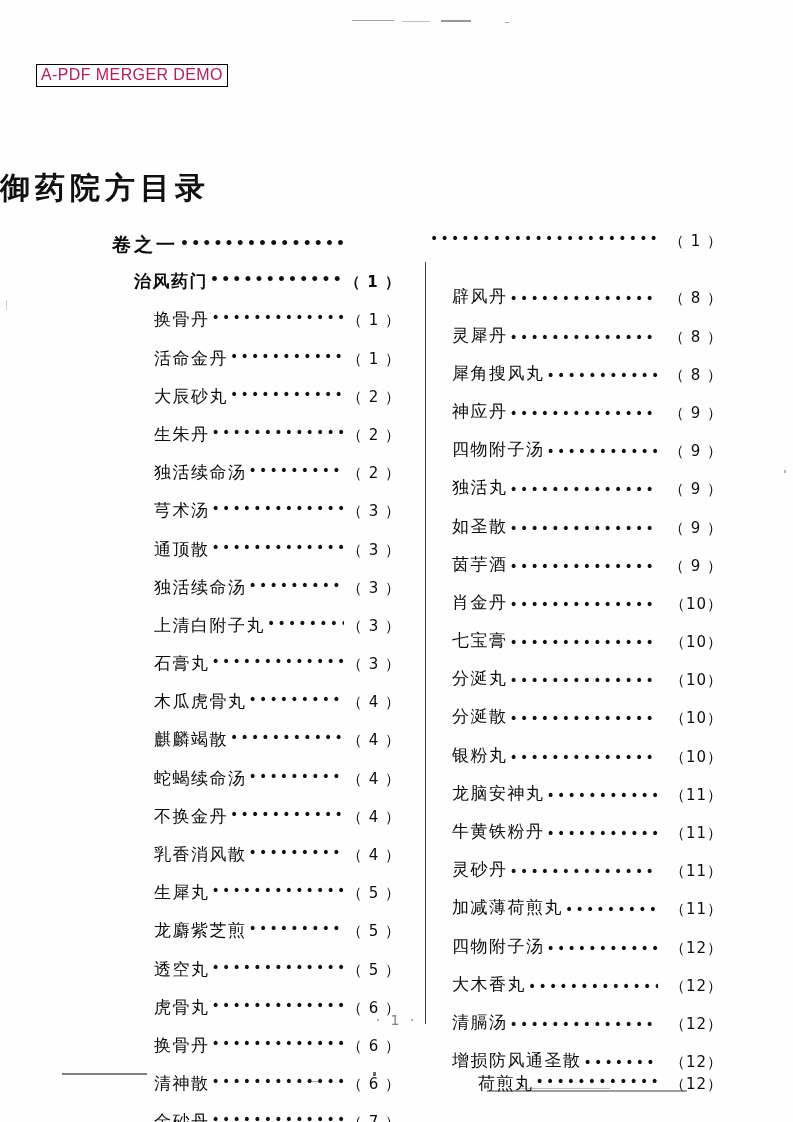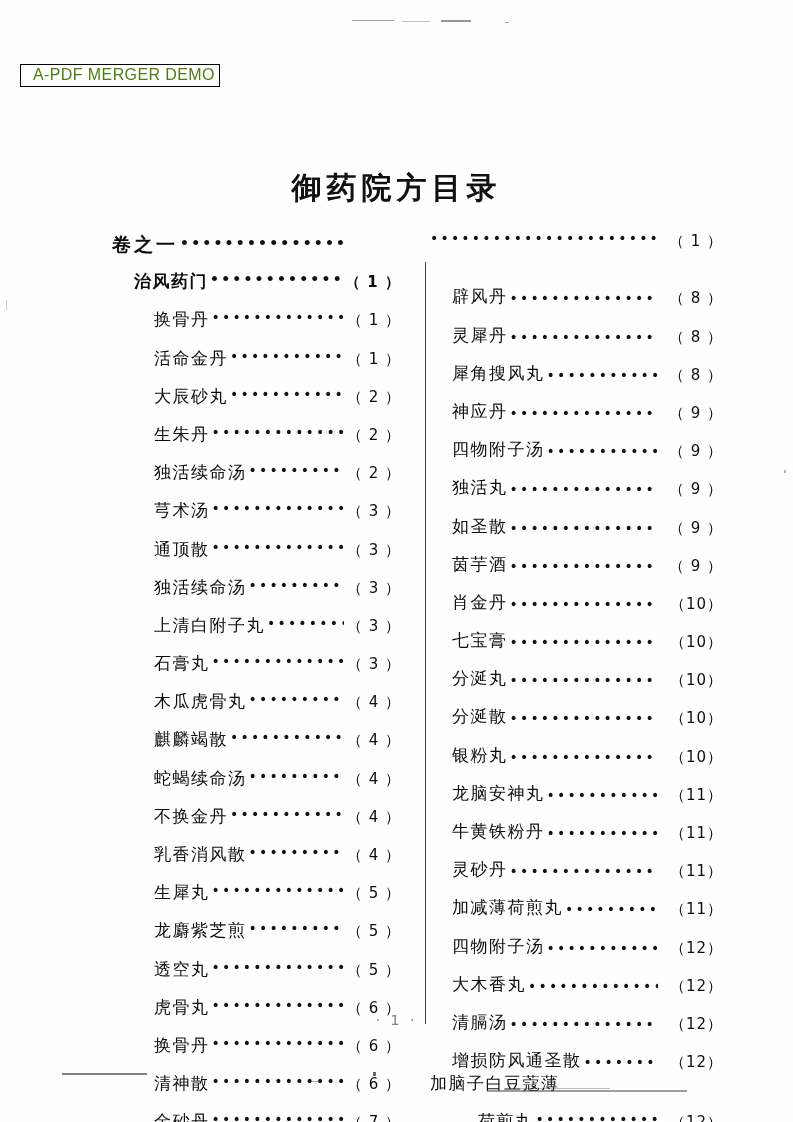--- a/index.html
+++ b/index.html
@@ -37,41 +37,41 @@
   .noise-bot-b { left: 307px; top: 1081px;width: 14px; height: 1px; opacity:.4;}
   .noise-bot-c { left: 373px; top: 1072px;width: 3px;  height: 4px; opacity:.7;}
   .noise-bot-d { left: 487px; top: 1090px;width: 200px;height: 2px; opacity:.45;}
   .noise-bot-e { left: 520px; top: 1088px;width: 90px; height: 1px; opacity:.3;}
   .noise-left-a{ left: 6px;   top: 300px; width: 1px;  height: 10px;opacity:.25;}
   .noise-right-a{left: 784px; top: 470px; width: 2px;  height: 3px; opacity:.35;}
 
   
   .watermark {
     position: absolute;
-    left: 20px;
+    left: 36px;
     top: 64px;
-    padding: 2px 4px 3px 12px;
+    padding: 2px 4px 3px 4px;
     border: 1.5px solid #000;
     font-family: "Liberation Sans", sans-serif;
     font-size: 16px;
     font-weight: 500;
     letter-spacing: .4px;
     line-height: 1;
-    color: #4d7c0f;
+    color: #be185d;
     background: #fff;
     white-space: nowrap;
   }
 
   
   .doc-title {
     position: absolute;
     left: 0;
     right: 0;
     top: 148px;
-    text-align: center;
+    text-align: left;
     font-family: "DejaVu Sans", sans-serif;
     font-size: 30px;
     font-weight: bold;
     letter-spacing: 5px;
     color: #111;
   }
 
   
   .toc {
     position: absolute;
@@ -401,25 +401,20 @@
         <div class="entry lvl-item">
           <span class="label">清膈汤</span>
           <span class="leader">••••••••••••••••••••••••••••••••••••••••</span>
           <span class="page-no">（12）</span>
         </div>
         <div class="entry lvl-item">
           <span class="label">增损防风通圣散</span>
           <span class="leader">••••••••••••••••••••••••••••••••••••••••</span>
           <span class="page-no">（12）</span>
         </div>
-        <div class="entry lvl-item-nolead">
-          <span class="label">加脑子白豆蔻薄</span>
-          <span class="leader">••••••••••••••••••••••••••••••••••••••••</span>
-          <span class="page-no"></span>
-        </div>
         <div class="entry lvl-item-cont">
           <span class="label">荷煎丸</span>
           <span class="leader">••••••••••••••••••••••••••••••••••••••••</span>
           <span class="page-no">（12）</span>
         </div>
       </div>
   </div>
 
   <div class="footer-page">· 1 ·</div>
 

